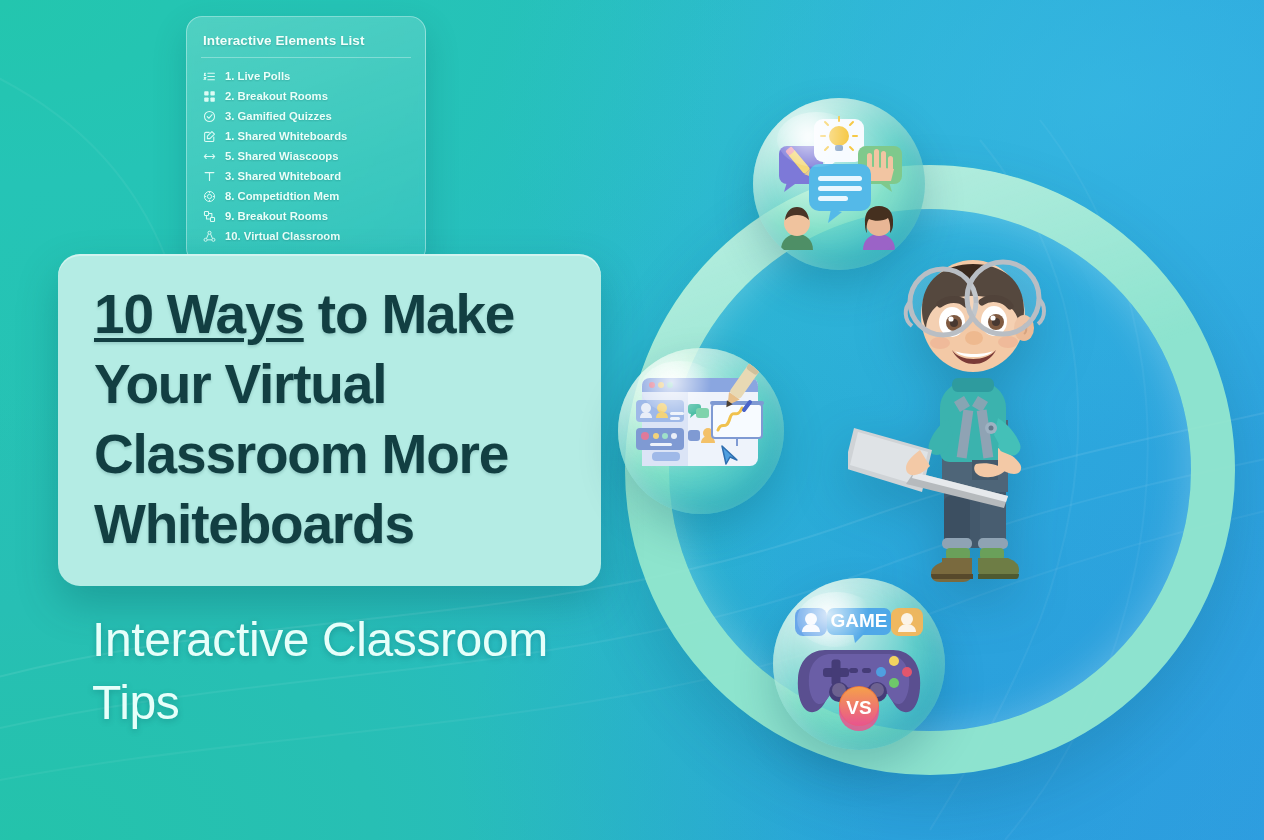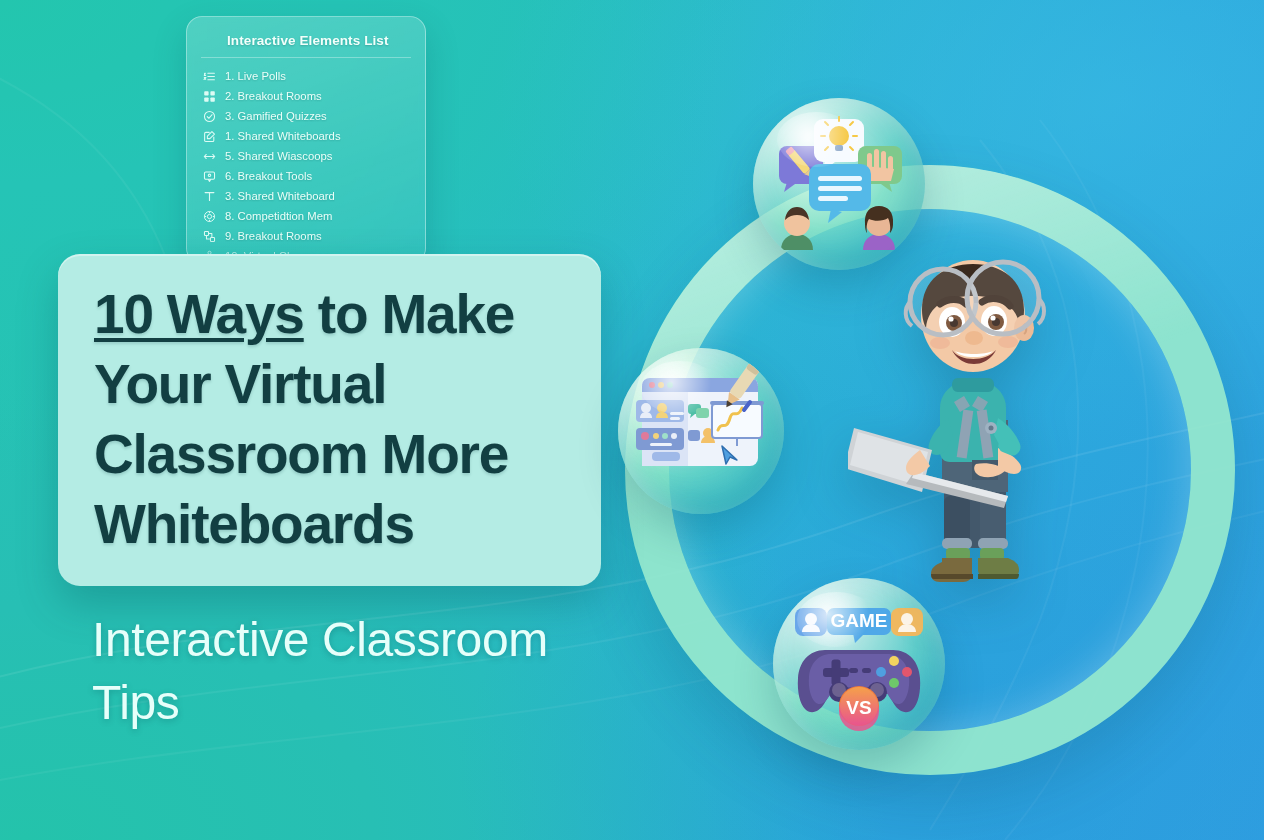--- a/index.html
+++ b/index.html
@@ -58,29 +58,29 @@
     background:linear-gradient(160deg, rgba(255,255,255,.20), rgba(255,255,255,.06));
     border:1px solid rgba(255,255,255,.38);
     box-shadow:0 14px 34px rgba(6,70,80,.20);
     overflow:hidden;
     backdrop-filter:blur(3px);
   }
   .list-title{
     color:#f2fffb; font-size:13.5px; font-weight:700;
     padding:16px 16px 9px 16px; letter-spacing:.1px;
     text-shadow:0 1px 2px rgba(0,60,60,.25);
-    margin-left:24px;
   }
   .list-divider{ height:1px; background:rgba(255,255,255,.32); margin:0 14px 6px 14px; }
   .list-items{ padding:2px 0 0 0; }
   .list-row{
     display:flex; align-items:center; gap:9px;
     padding:3.5px 16px; color:#eafff9; font-size:11.3px;
     text-shadow:0 1px 2px rgba(0,60,60,.22);
     white-space:nowrap;
+    font-weight:bold;
   }
   .list-row .ico{
     width:13px; height:13px; flex:0 0 13px;
     display:flex; align-items:center; justify-content:center;
     color:#eafff9; opacity:.92;
   }
   .list-row .ico svg{ width:13px; height:13px; display:block; }
   .list-row .lbl{ overflow:hidden; text-overflow:clip; }
   .panel-fade{
     position:absolute; left:0; right:0; bottom:0; height:26px;
@@ -201,30 +201,20 @@
 
       <div class="list-row">
         <span class="ico">
             <svg viewBox="0 0 16 16" fill="none" stroke="currentColor" stroke-width="1.3" stroke-linecap="round" stroke-linejoin="round">
               <path d="M1.6 8h12.8M4 5.5L1.6 8 4 10.5M12 5.5L14.4 8 12 10.5"></path>
             </svg>
           </span>
         <span class="lbl">5. Shared Wiascoops</span>
       </div>
 
-      <div class="list-row">
-        <span class="ico">
-            <svg viewBox="0 0 16 16" fill="none" stroke="currentColor" stroke-width="1.3" stroke-linejoin="round">
-              <rect x="1.8" y="2.4" width="12.4" height="9" rx="1.6"></rect>
-              <path d="M6.4 11.4L8 14l1.6-2.6"></path>
-              <circle cx="8" cy="6.6" r="1.5"></circle>
-            </svg>
-          </span>
-        <span class="lbl">6. Breakout Tools</span>
-      </div>
 
       <div class="list-row">
         <span class="ico">
             <svg viewBox="0 0 16 16" fill="none" stroke="currentColor" stroke-width="1.4" stroke-linecap="round">
               <path d="M2.6 3.2h10.8M8 3.2v9.6"></path>
             </svg>
           </span>
         <span class="lbl">3. Shared Whiteboard</span>
       </div>
 

